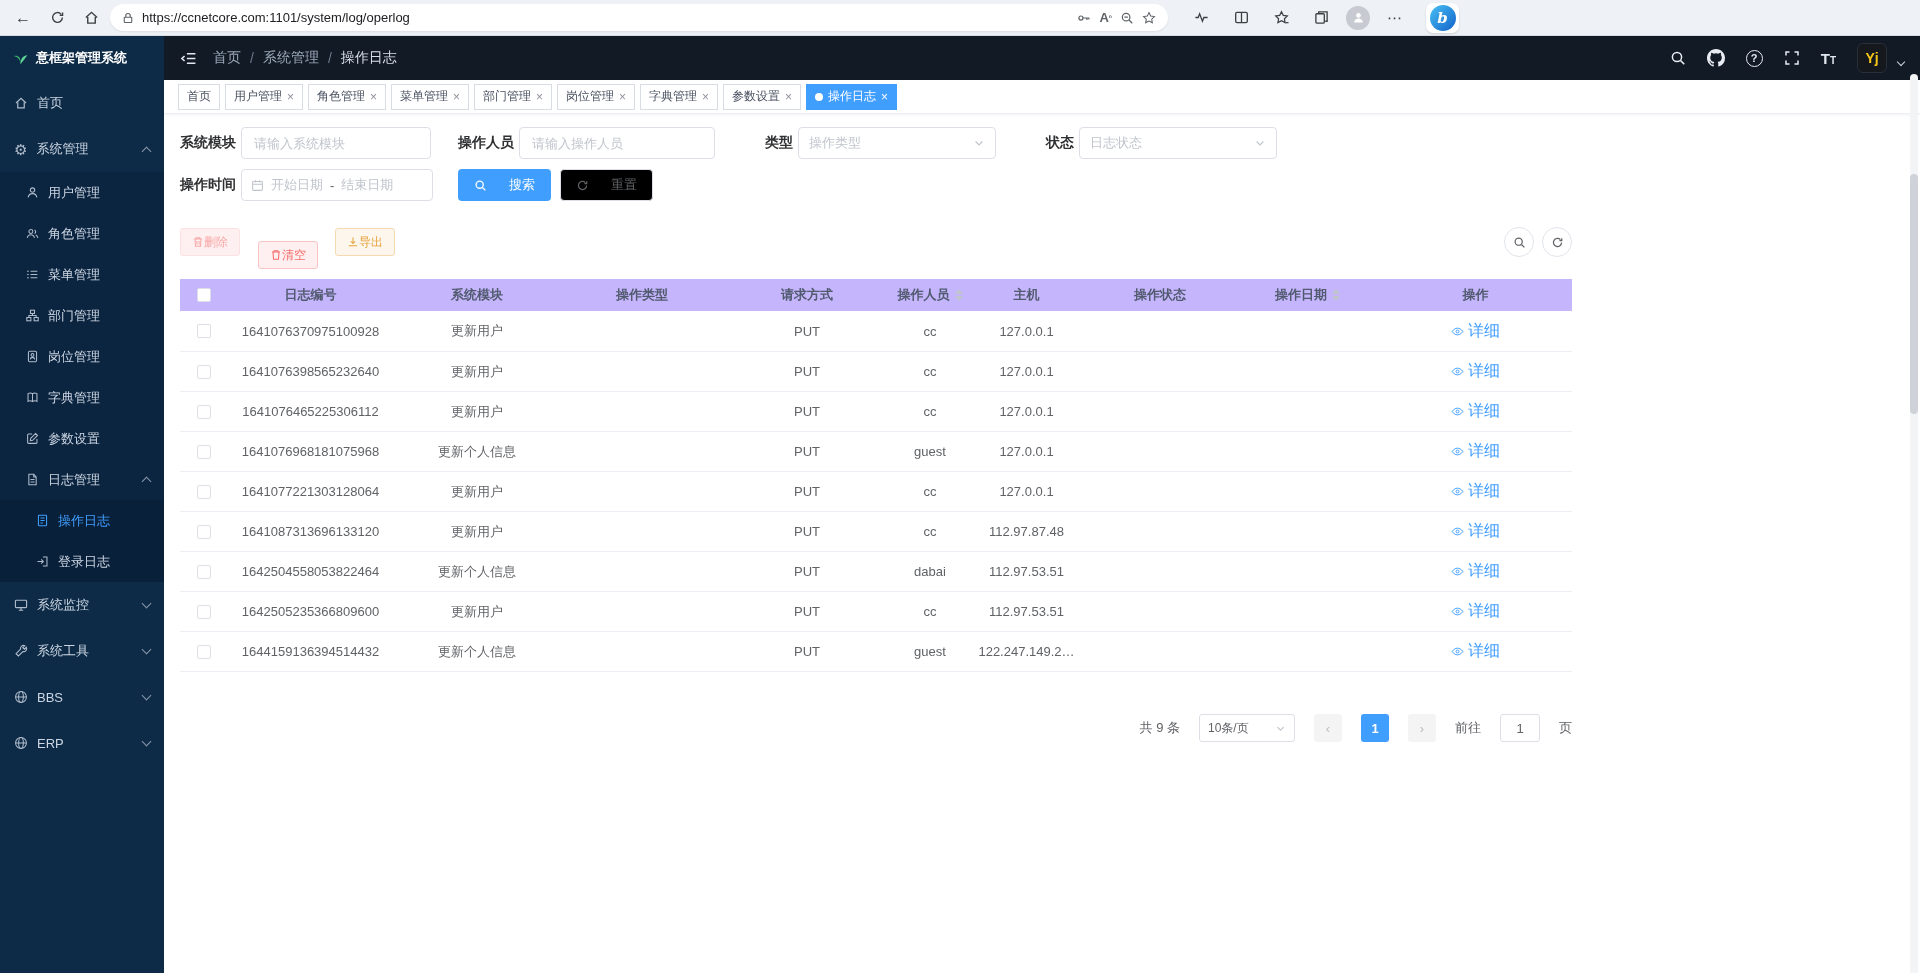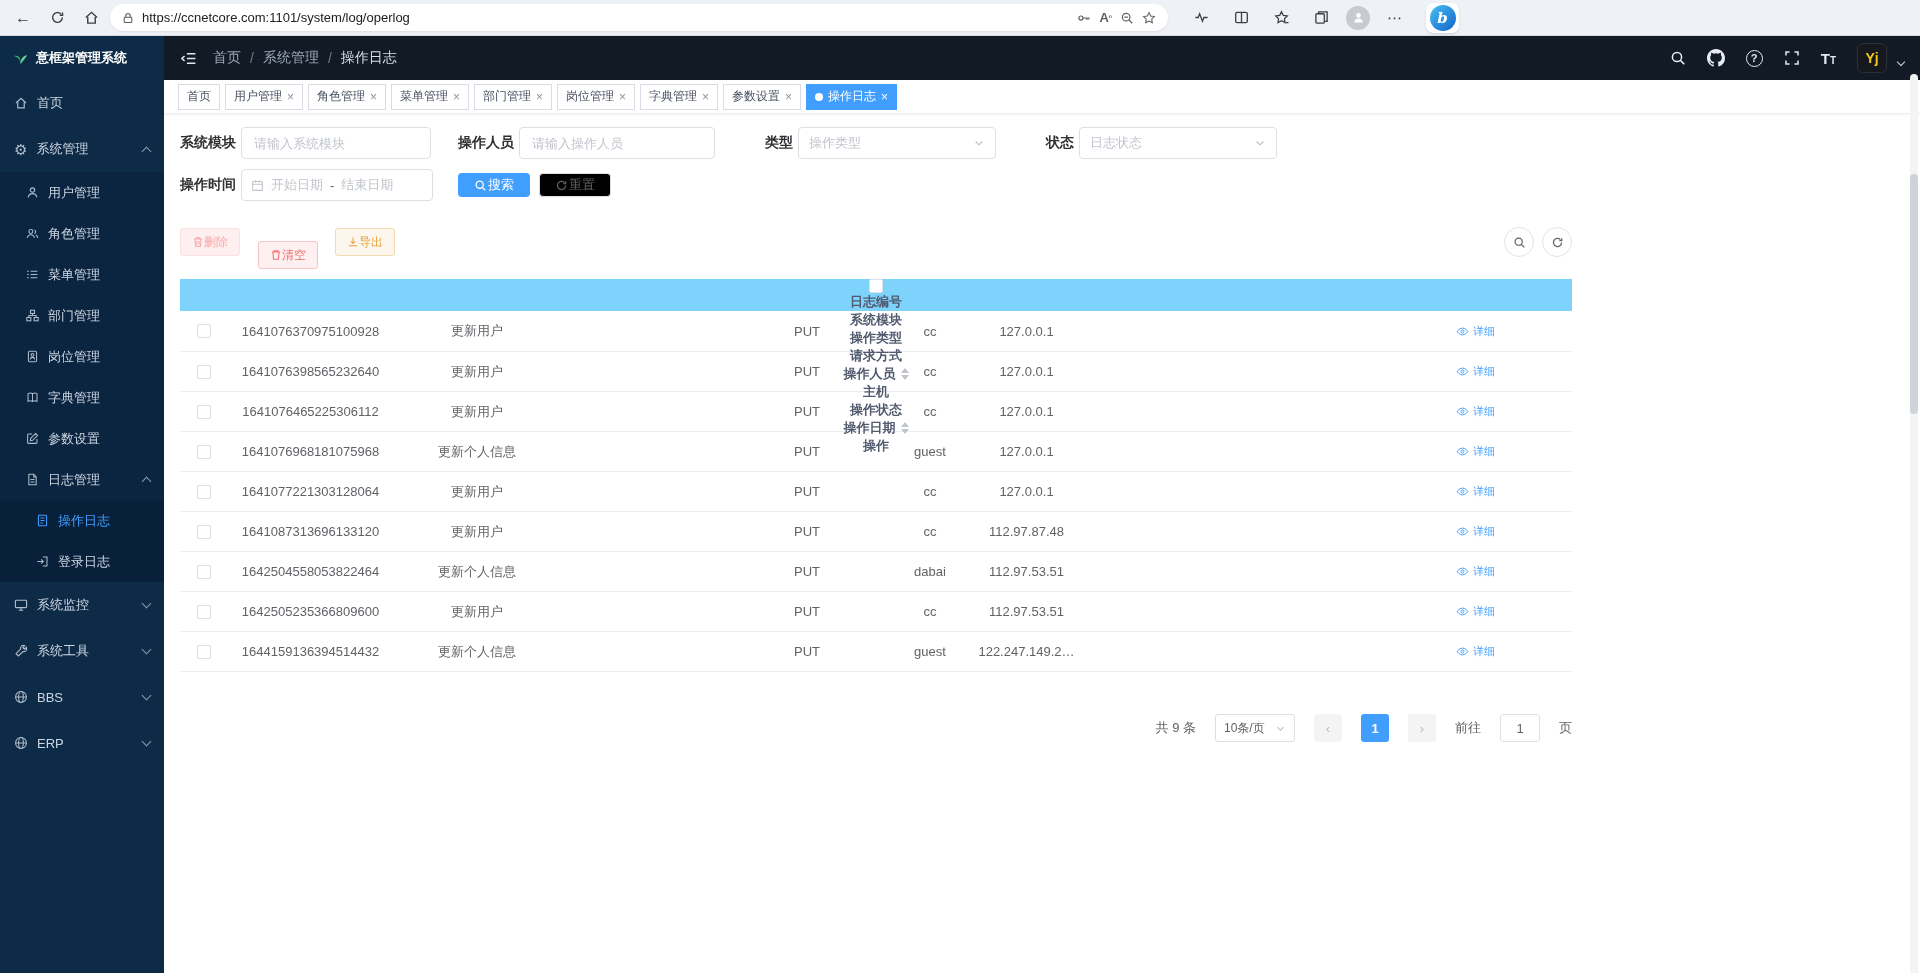--- a/index.html
+++ b/index.html
@@ -70,57 +70,57 @@
   .inp{height:32px;border:1px solid #dcdfe6;border-radius:4px;background:#fff;font-size:13px;color:#606266;padding:0 12px;outline:none;font-family:"Liberation Sans",sans-serif;}
   .inp::placeholder{color:#c0c4cc;}
   .w-module{width:190px;margin-right:27px;}
   .w-operator{width:196px;margin-right:50px;}
   .sel{width:198px;height:32px;border:1px solid #dcdfe6;border-radius:4px;background:#fff;display:flex;align-items:center;padding:0 10px;color:#c0c4cc;font-size:13px;cursor:pointer;}
   .sel .ph{flex:1;}
   .sel-caret{color:#c0c4cc;}
   .mr50{margin-right:50px;}
   .daterange{width:192px;height:32px;border:1px solid #dcdfe6;border-radius:4px;background:#fff;display:flex;align-items:center;padding:0 9px;gap:7px;color:#c0c4cc;font-size:13px;margin-right:25px;}
   .daterange .dsep{color:#606266;}
-  .btn{height:24px;border-radius:4px;font-size:13px;display:inline-flex;align-items:center;gap:1px;padding:0 15px;cursor:pointer;border:1px solid transparent;white-space:nowrap;font-family:"Liberation Sans",sans-serif;}
+  .btn{height:32px;border-radius:4px;font-size:13px;display:inline-flex;align-items:center;gap:22px;padding:0 15px;cursor:pointer;border:1px solid transparent;white-space:nowrap;font-family:"Liberation Sans",sans-serif;}
   .btn-primary{background:var(--accent);color:#fff;}
   .btn-plain{background:#000000;border-color:#dcdfe6;color:#606266;margin-left:9px;}
   .action-row{display:flex;align-items:center;margin:14px 0 10px;}
   .btn-sm{height:28px;border-radius:3px;font-size:12px;padding:0 11px;display:inline-flex;align-items:center;cursor:pointer;border:1px solid transparent;}
   .btn-del{background:#fef0f0;border-color:#fde2e2;color:#f9a7a7;cursor:not-allowed;}
   .btn-clear{background:#fef0f0;border-color:#fbc4c4;color:var(--danger);margin-left:18px;margin-top:26px;}
   .btn-export{background:#fdf6ec;border-color:#f5dab1;color:var(--warning);margin-left:17px;}
   .row-tools{margin-left:auto;display:flex;align-items:center;gap:8px;}
   .circle-btn{width:30px;height:30px;border-radius:50%;border:1px solid #e0e4ea;background:#fff;color:#606266;display:flex;align-items:center;justify-content:center;cursor:pointer;}
 
   
   .table{margin-top:8px;border-bottom:1px solid #ebeef5;}
-  .t-head{display:flex;align-items:center;background:#7dd3fc;height:32px;flex-direction:column;}
+  .t-head{display:flex;align-items:center;background:#c4b5fd;height:32px;}
   .th{font-size:13px;font-weight:700;color:#515a6e;display:flex;align-items:center;justify-content:center;}
   .tr{display:flex;align-items:center;height:40px;border-top:1px solid #ebeef5;font-size:13px;color:#606266;background:#fff;}
   .tr:first-child{border-top:none;}
   .td{display:flex;align-items:center;justify-content:center;overflow:hidden;white-space:nowrap;}
   .c-check{width:48px;}
   .c-id{width:165px;}
   .c-module{width:168px;}
   .c-type{width:162px;}
   .c-method{width:168px;}
   .c-operator{width:78px;}
   .c-host{width:115px;}
   .c-status{width:152px;}
   .c-date{width:143px;}
   .c-action{flex:1;}
   .cb{width:14px;height:14px;border:1px solid #dcdfe6;border-radius:2px;background:#fff;cursor:pointer;display:inline-block;}
   .sort{display:inline-flex;flex-direction:column;margin-left:5px;}
   .s-up{width:0;height:0;border-left:4px solid transparent;border-right:4px solid transparent;border-bottom:5px solid #c0c4cc;margin-bottom:2px;cursor:pointer;}
   .s-down{width:0;height:0;border-left:4px solid transparent;border-right:4px solid transparent;border-top:5px solid #c0c4cc;cursor:pointer;}
-  .detail-link{color:var(--accent);display:inline-flex;align-items:center;gap:4px;cursor:pointer;text-decoration:none;font-size:11px;}
+  .detail-link{color:var(--accent);display:inline-flex;align-items:center;gap:4px;cursor:pointer;text-decoration:none;font-size:16px;}
 
   
   .pager{display:flex;align-items:center;justify-content:flex-end;margin-top:42px;gap:19px;font-size:13px;color:#606266;}
-  .psel{width:80px;height:28px;border:1px solid #dcdfe6;border-radius:3px;display:flex;align-items:center;padding:0 8px;font-size:12px;color:#606266;cursor:pointer;background:#fff;}
+  .psel{width:96px;height:28px;border:1px solid #dcdfe6;border-radius:3px;display:flex;align-items:center;padding:0 8px;font-size:12px;color:#606266;cursor:pointer;background:#fff;}
   .psel .ph{flex:1;}
   .pbox{min-width:28px;height:28px;border-radius:3px;background:#f4f4f5;color:#b8bcc2;display:flex;align-items:center;justify-content:center;font-size:13px;cursor:pointer;}
   .pbox.cur{background:var(--accent);color:#fff;font-weight:700;}
   .goto-inp{width:40px;height:28px;border:1px solid #dcdfe6;border-radius:3px;text-align:center;font-size:13px;color:#606266;outline:none;font-family:"Liberation Sans",sans-serif;}
 
   
   .scroll-track{position:absolute;right:2px;top:38px;width:8px;height:933px;background:#f3f4f6;border-radius:4px;}
   .scroll-thumb{position:absolute;top:100px;left:0;width:8px;height:240px;background:#cfd3d9;border-radius:4px;cursor:pointer;}
 </style>
 </head>

